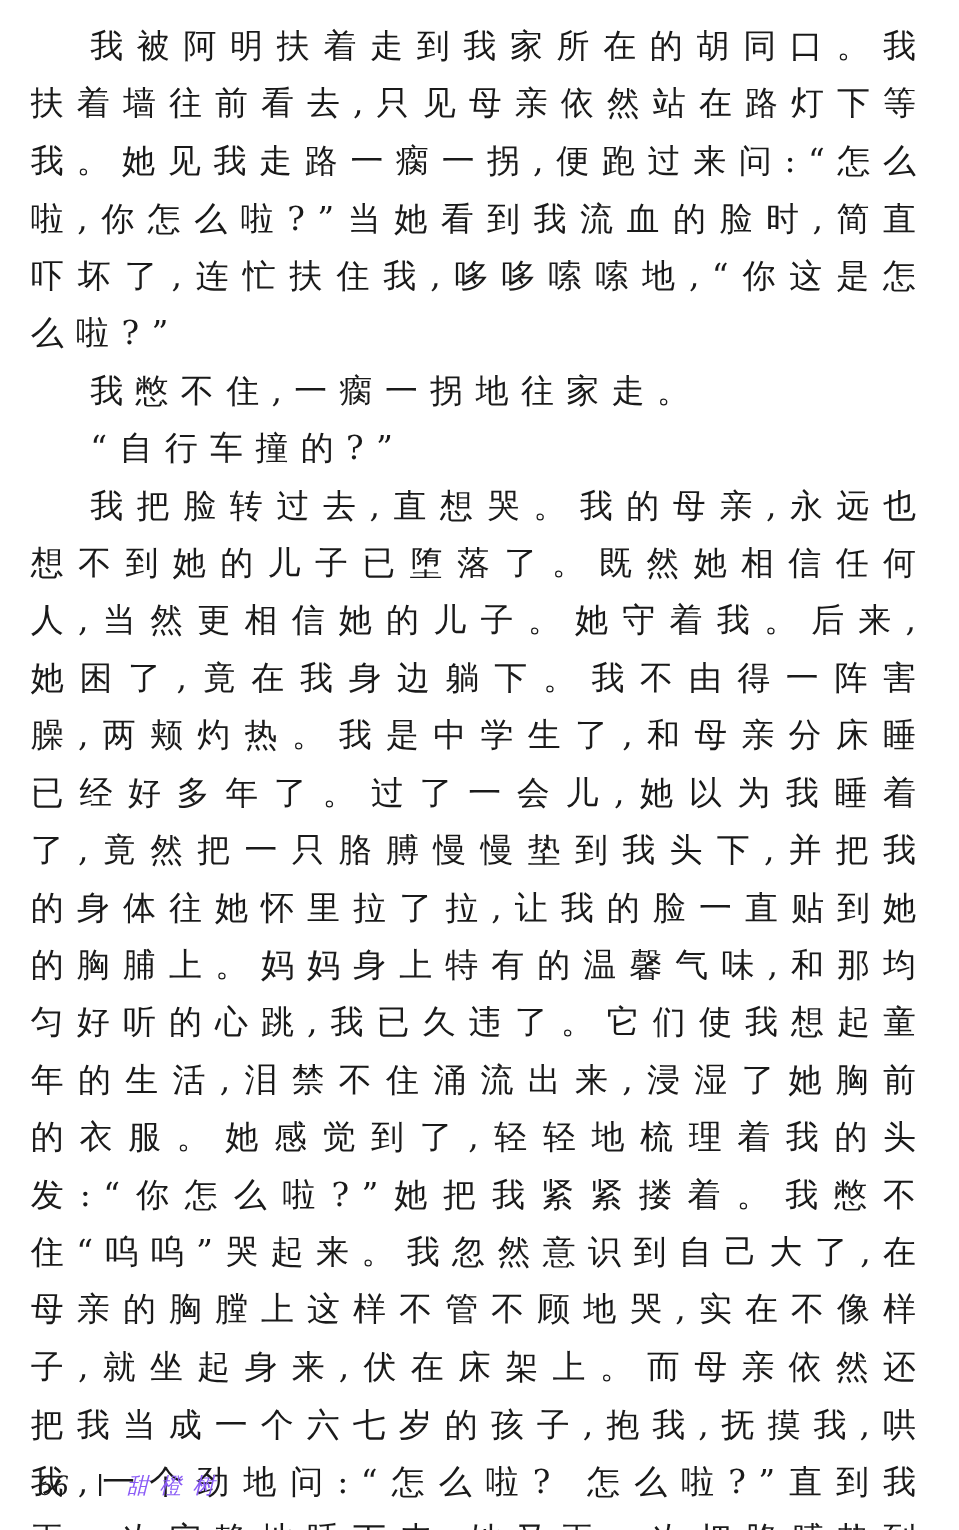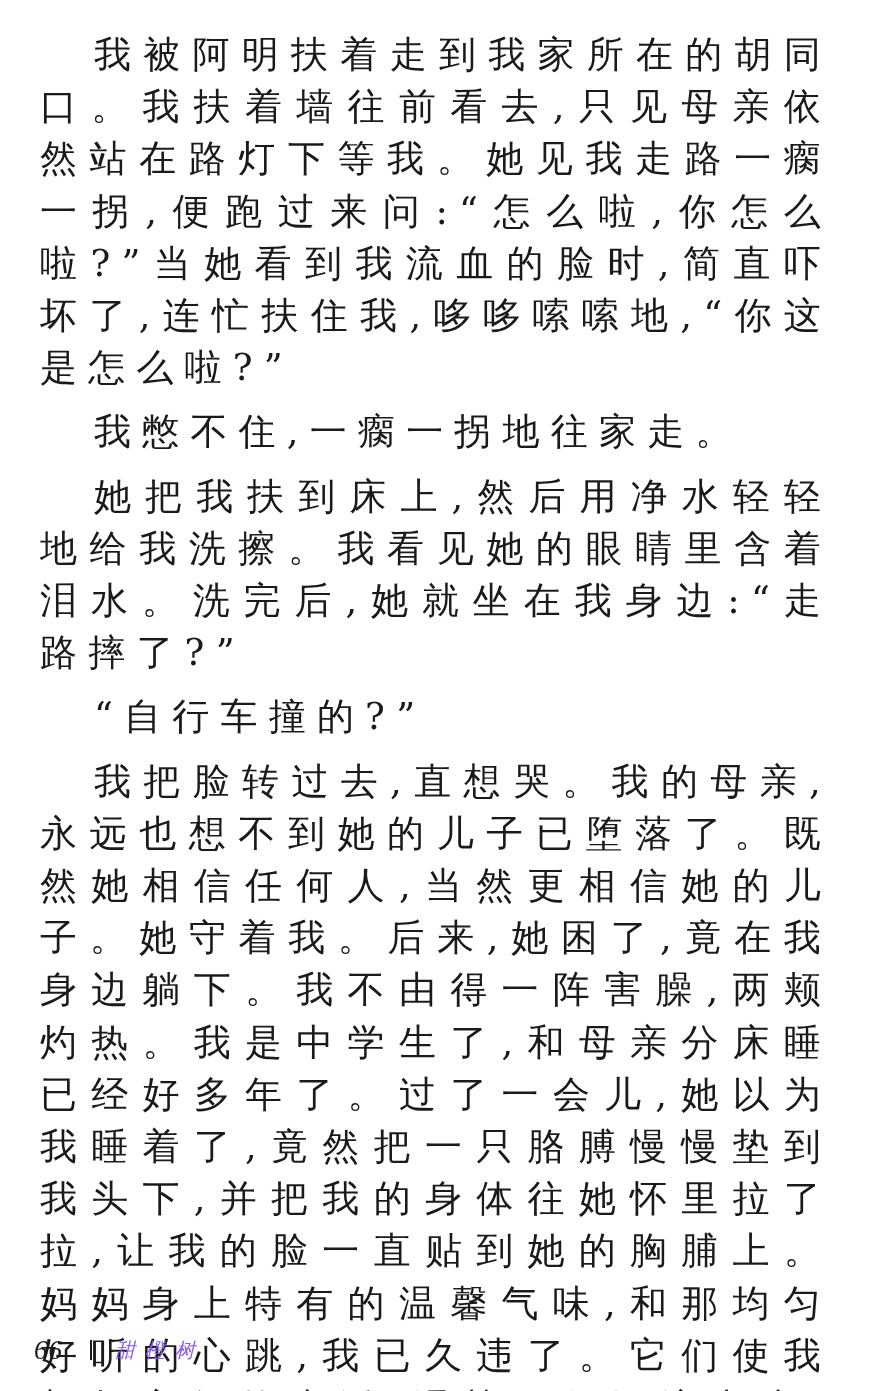--- a/index.html
+++ b/index.html
@@ -14,23 +14,23 @@
       overflow: hidden;
       color: #1a1a1a;
     }
     .page-body {
       position: absolute;
       left: 28px;
       top: 17px;
       width: 816px;
     }
     .para {
-      margin: 12px;
+      margin: 0;
       font-family: "DejaVu Serif", "Liberation Serif", serif;
-      font-size: 37px;
+      font-size: 30px;
       line-height: 52.2px;
       letter-spacing: 11.2px;
       text-indent: 54px;
       text-align: justify;
       text-align-last: left;
       white-space: normal;
       word-break: break-all;
     }
     .footer {
       position: absolute;
@@ -63,21 +63,20 @@
       letter-spacing: 10px;
       font-style: italic;
     }
   </style>
 </head>
 <body>
 
 <div class="page-body">
   <p class="para">我被阿明扶着走到我家所在的胡同口。我扶着墙往前看去,只见母亲依然站在路灯下等我。她见我走路一瘸一拐,便跑过来问:“怎么啦,你怎么啦?”当她看到我流血的脸时,简直吓坏了,连忙扶住我,哆哆嗦嗦地,“你这是怎么啦?”</p>
   <p class="para">我憋不住,一瘸一拐地往家走。</p>
-  <p class="para">她把我扶到床上,然后用净水轻轻地给我洗擦。我看见她的眼睛里含着泪水。洗完后,她就坐在我身边:“走路摔了?”</p>
   <p class="para">“自行车撞的?”</p>
   <p class="para">我把脸转过去,直想哭。我的母亲,永远也想不到她的儿子已堕落了。既然她相信任何人,当然更相信她的儿子。她守着我。后来,她困了,竟在我身边躺下。我不由得一阵害臊,两颊灼热。我是中学生了,和母亲分床睡已经好多年了。过了一会儿,她以为我睡着了,竟然把一只胳膊慢慢垫到我头下,并把我的身体往她怀里拉了拉,让我的脸一直贴到她的胸脯上。妈妈身上特有的温馨气味,和那均匀好听的心跳,我已久违了。它们使我想起童年的生活,泪禁不住涌流出来,浸湿了她胸前的衣服。她感觉到了,轻轻地梳理着我的头发:“你怎么啦?”她把我紧紧搂着。我憋不住“呜呜”哭起来。我忽然意识到自己大了,在母亲的胸膛上这样不管不顾地哭,实在不像样子,就坐起身来,伏在床架上。而母亲依然还把我当成一个六七岁的孩子,抱我,抚摸我,哄我,一个劲地问:“怎么啦? 怎么啦?”直到我再一次安静地睡下来,她又再一次把胳膊垫到我头下,才停止那种让我的心感到无比温暖的爱抚。</p>
 
 </div>
 
 <div class="footer">
   <span class="page-number">66</span>
   <span class="footer-divider"></span>
   <span class="book-title">甜橙树</span>
 </div>

